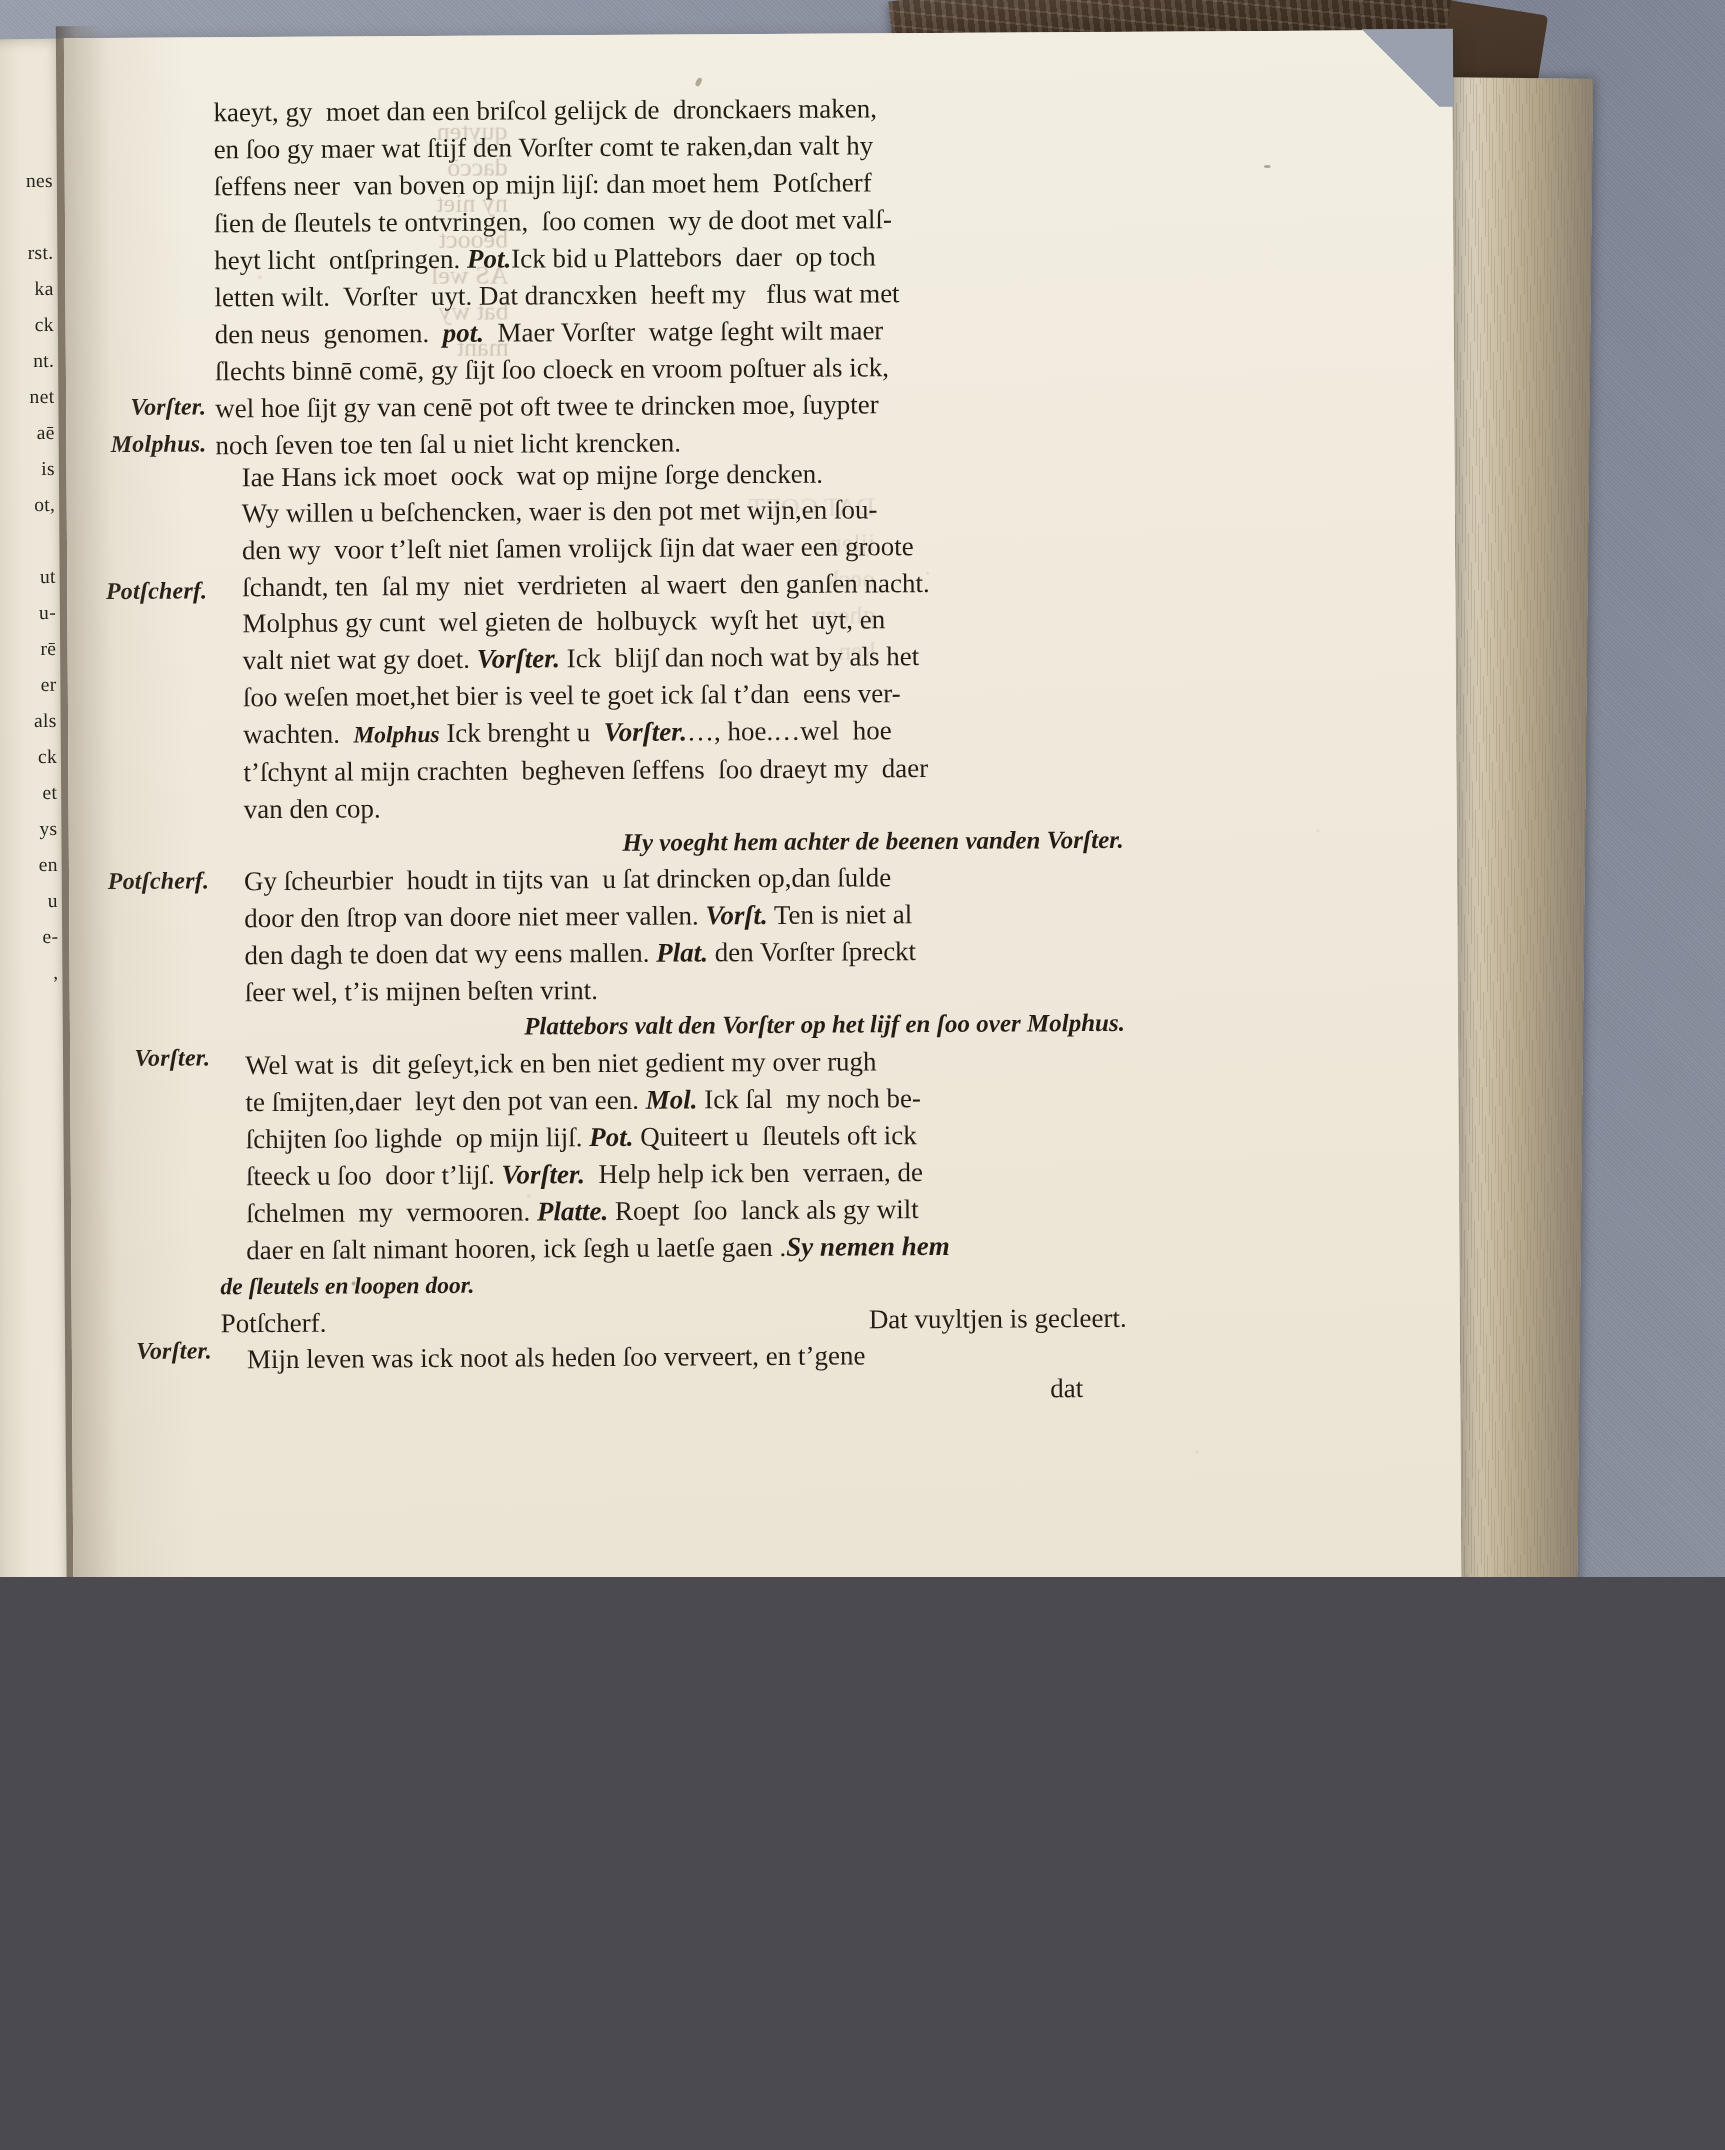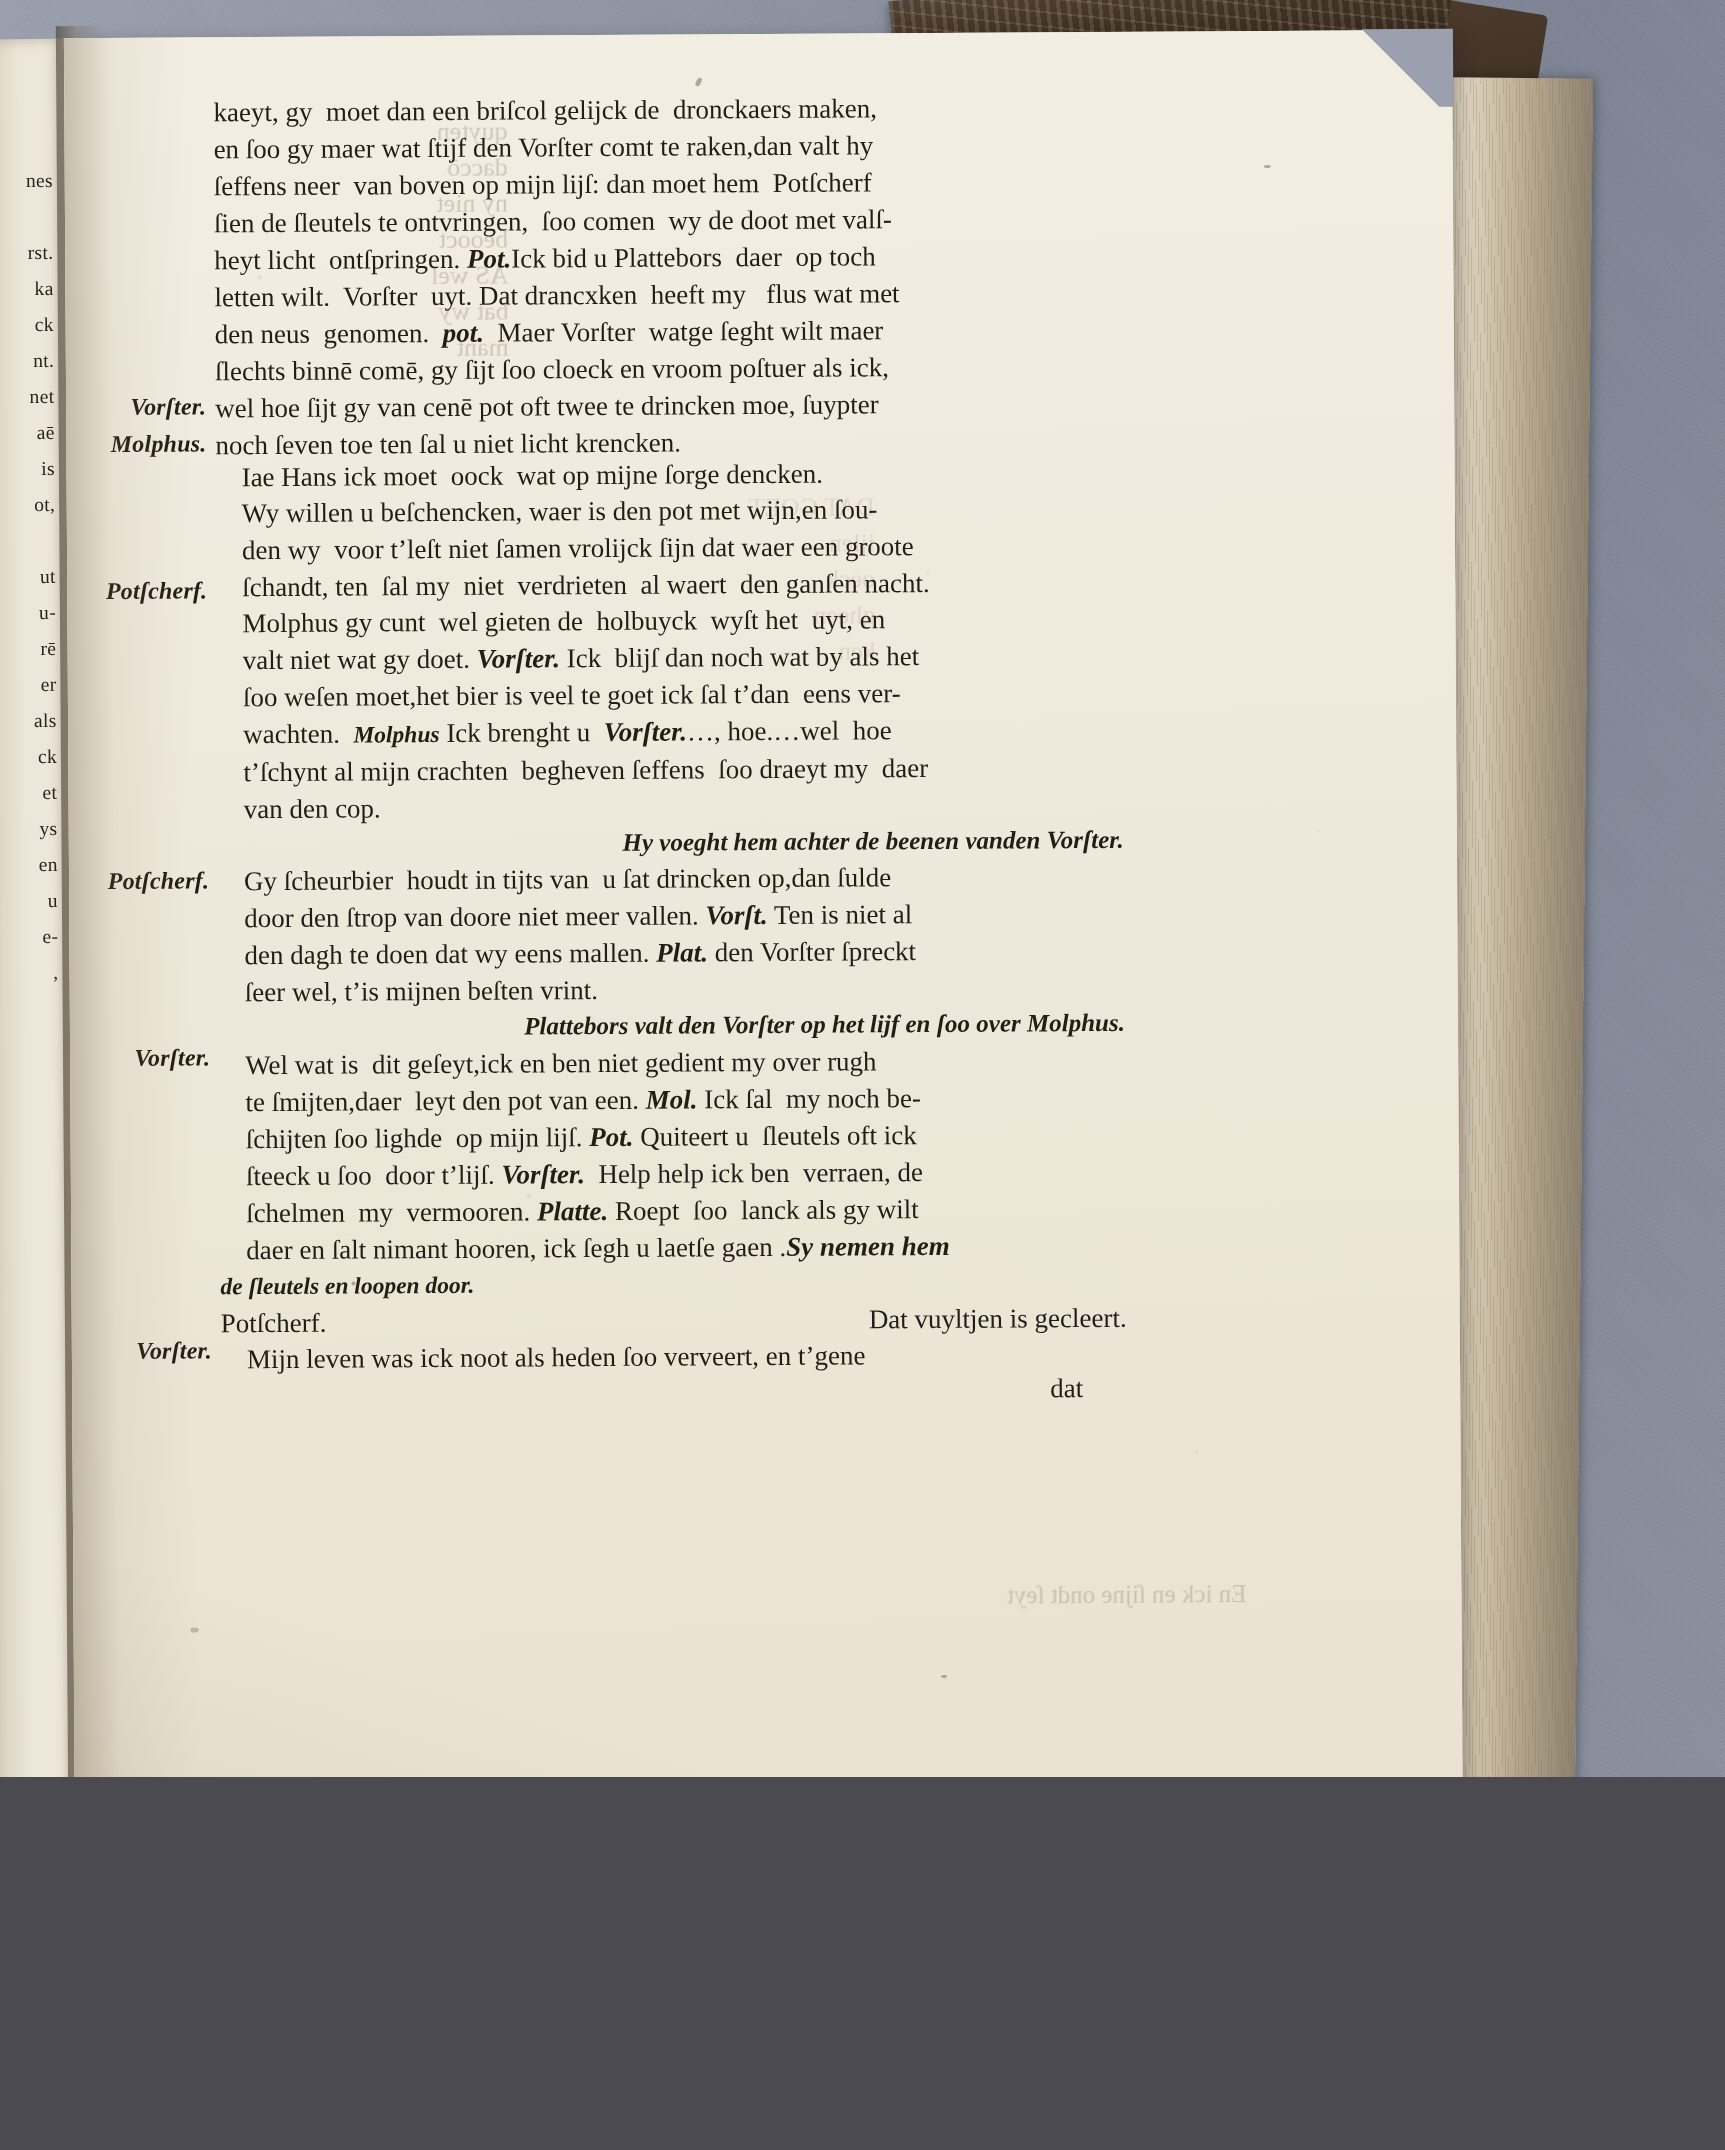--- a/index.html
+++ b/index.html
@@ -11,21 +11,21 @@
     width: 1726px;
     height: 2151px;
     overflow: hidden;
     font-family: "Liberation Serif", serif;
   }
 
   
   .scene {
     position: relative;
     width: 1726px;
-    height: 1777px;
+    height: 1577px;
     background: #8b909e;
     overflow: hidden;
   }
 
   
   .backdrop {
     position: absolute;
     inset: 0;
     background:
       linear-gradient(115deg, #9aa0ad 0%, #8e94a3 30%, #7e8494 62%, #8b91a0 100%);

